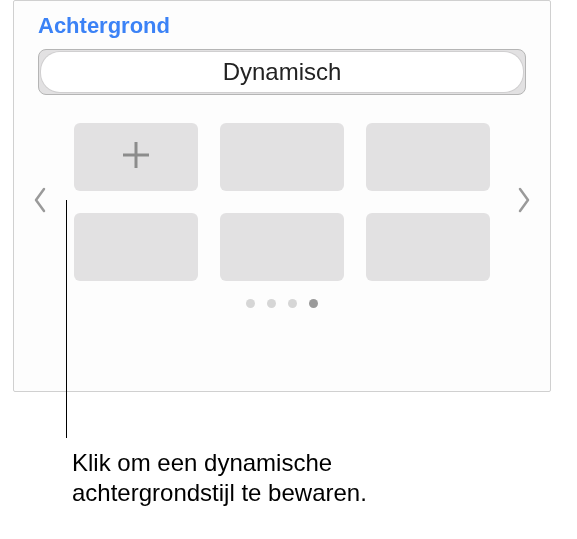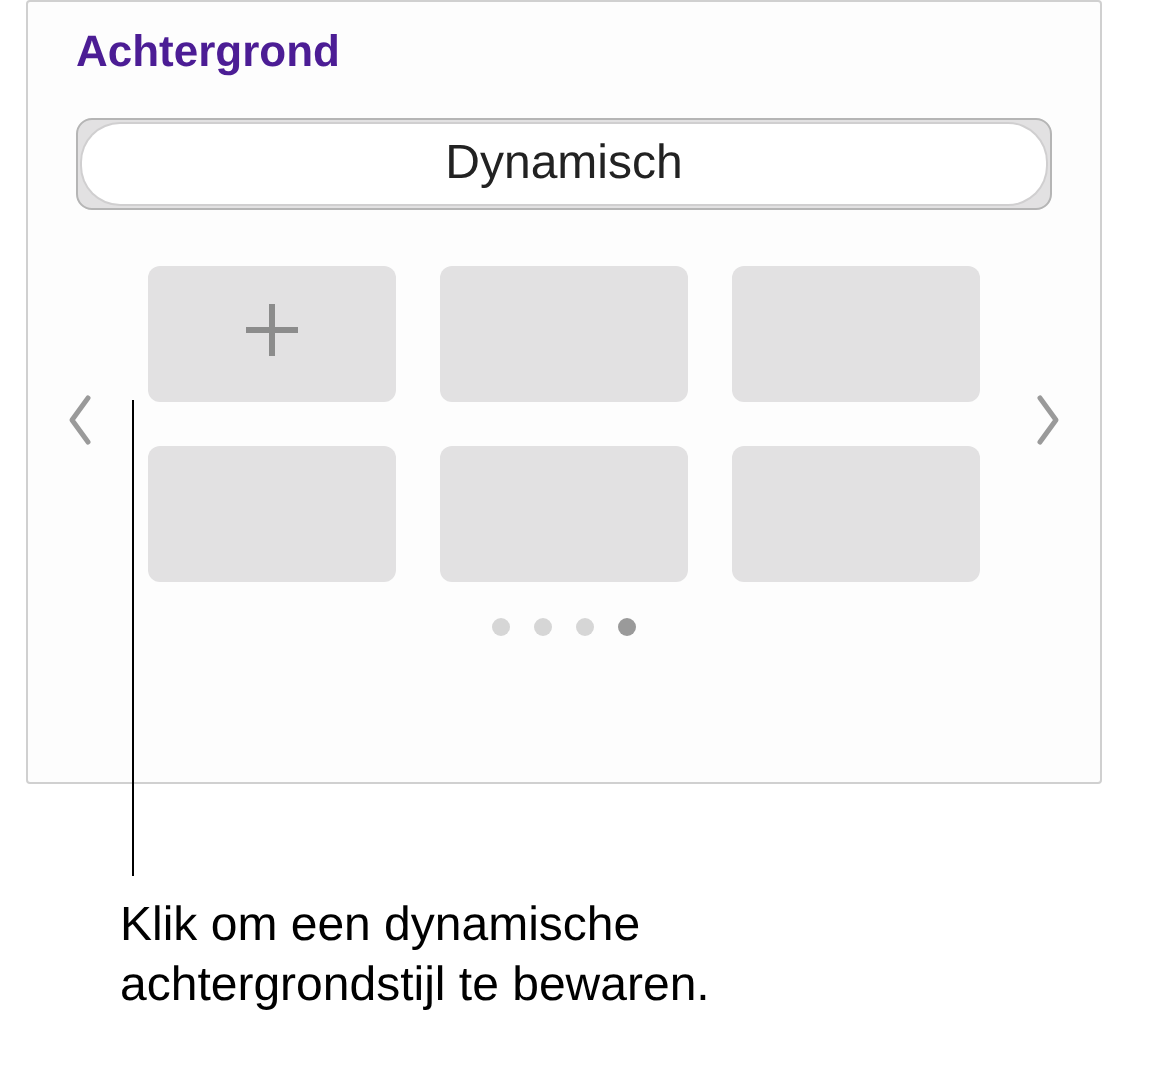--- a/index.html
+++ b/index.html
@@ -17,23 +17,23 @@
       width: 538px;
       height: 392px;
       margin-left: 13px;
       margin-top: 0;
       padding: 12px 0 8px 0;
       position: relative;
     }
     .panel-title {
       font-size: 22px;
       font-weight: 600;
-      color: #4c1d95;
+      color: #3b82f6;
       padding-left: 24px;
-      margin-bottom: 20px;
+      margin-bottom: 10px;
     }
     .tab-group {
       display: flex;
       margin: 0 24px;
       border: 1px solid #b5b5b5;
       border-radius: 8px;
       overflow: hidden;
       height: 46px;
       background: #e2e1e2;
     }
@@ -106,21 +106,21 @@
     .callout-line {
       position: absolute;
       left: 66px;
       top: 200px;
       width: 1px;
       height: 238px;
       background: #000;
     }
     .callout-text {
       position: absolute;
-      left: 60px;
+      left: 72px;
       top: 448px;
       font-size: 24px;
       line-height: 1.25;
       color: #000;
       max-width: 420px;
     }
   </style>
 </head>
 <body>
 

